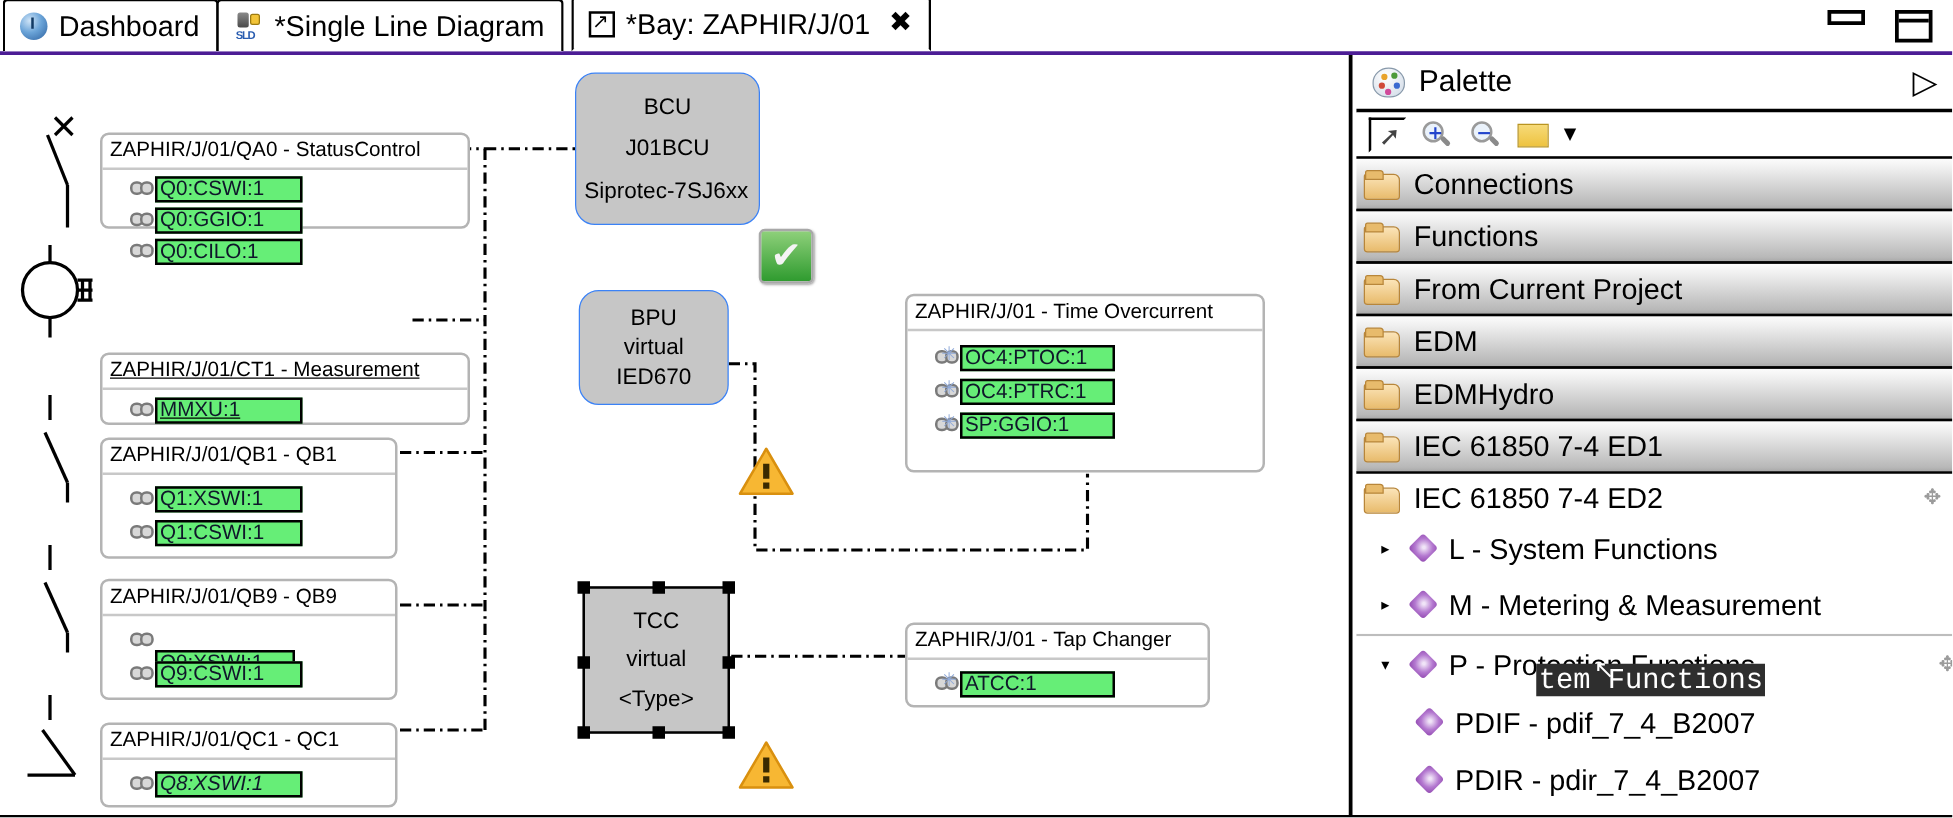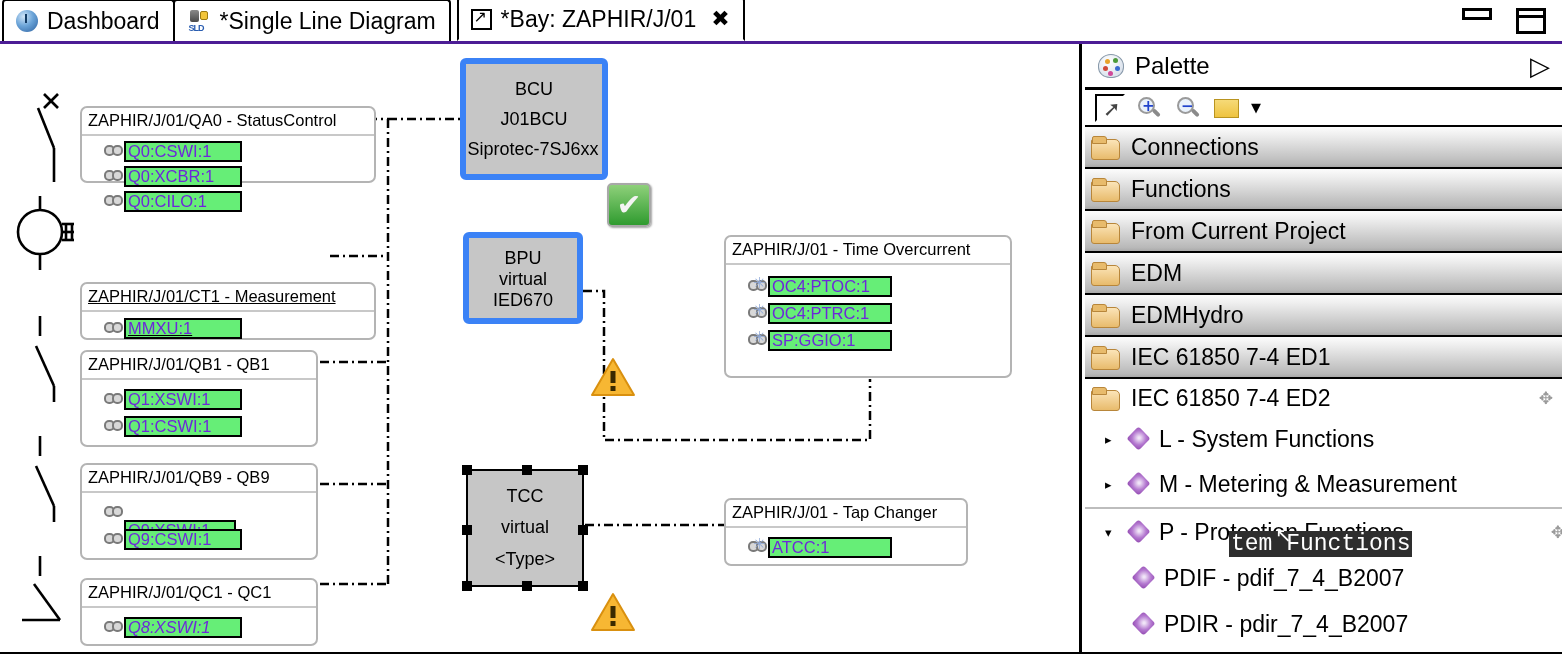--- a/index.html
+++ b/index.html
@@ -105,21 +105,21 @@
   }
   .lnbox-title {
     font-size: 16.5px; color: #000; padding: 3px 2px 4px 6px;
     white-space: nowrap; overflow: visible;
     border-bottom: 2px solid #c8c8c8;
   }
   .lnbox-body { padding: 7px 6px 7px 22px; display: flex; flex-direction: column; gap: 7px; }
   .lnrow { display: flex; align-items: center; gap: 0px; height: 20px; }
   .ln-label {
     background: #66ee77; border: 2px solid #000;
-    font-size: 16.5px; line-height: 17px; color: #6d28d9;
+    font-size: 16.5px; line-height: 17px; color: #0f172a;
     padding: 0 2px; height: 21px;
     display: flex; align-items: center;
     white-space: nowrap; overflow: hidden;
   }
 
   
   .ico-chain { width: 22px; height: 14px; position: relative; flex: none; margin-right: -2px; }
   .ico-chain .l {
     position: absolute; top: 1px; width: 11px; height: 11px;
     border: 2.5px solid #7a7a7a; border-radius: 5px; background: #d8d8d8;
@@ -129,21 +129,21 @@
   
   .ico-chain.blue .spark {
     position: absolute; left: 5px; top: -3px;
     font-size: 15px; color: #8fa9d8; line-height: 1;
     font-family: "DejaVu Sans", sans-serif;
   }
 
   
   .ied {
     position: absolute; background: #c6c6c6;
-    border: 6px solid #3b82f6; border-radius: 6px;
+    border: 1px solid #3b82f6; border-radius: 16px;
     display: flex; flex-direction: column; align-items: center;
     justify-content: space-around;
     font-size: 18px; color: #000;
   }
   .ied div { white-space: nowrap; }
   .ied.selected { border-radius: 0; border: 2px solid #000; }
   .handle { position: absolute; width: 10px; height: 10px; background: #000; }
 
   
   .badge-ok {
@@ -353,21 +353,21 @@
               <i class="l a"></i>
               <i class="l b"></i>
             </span>
           <span class="ln-label" style="width:118px;">Q0:CSWI:1</span>
         </div>
         <div class="lnrow">
           <span class="ico-chain">
               <i class="l a"></i>
               <i class="l b"></i>
             </span>
-          <span class="ln-label" style="width:118px;">Q0:XCBR:1</span>
+          <span class="ln-label" style="width:118px;">Q0:GGIO:1</span>
         </div>
         <div class="lnrow">
           <span class="ico-chain">
               <i class="l a"></i>
               <i class="l b"></i>
             </span>
           <span class="ln-label" style="width:118px;">Q0:CILO:1</span>
         </div>
       </div>
     </div>

